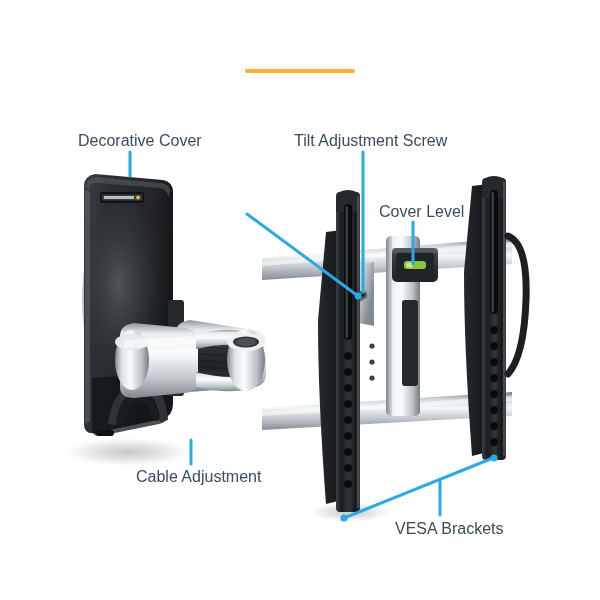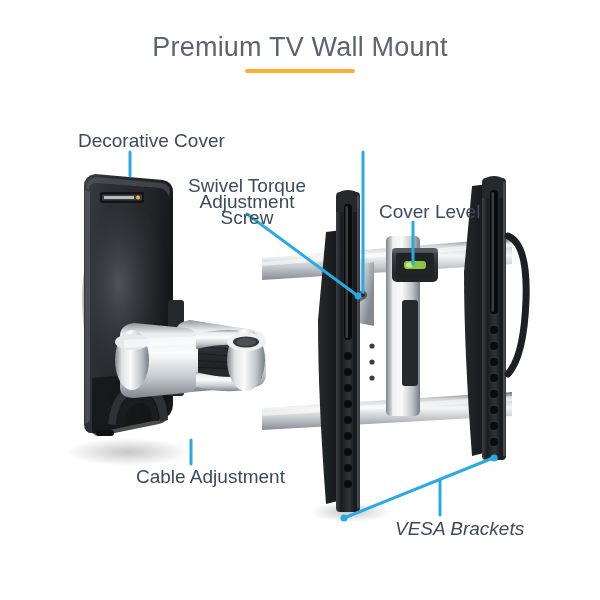--- a/index.html
+++ b/index.html
@@ -33,35 +33,34 @@
     width: 110px;
     height: 4px;
     border-radius: 2px;
     background: #fbb034;
   }
 
   
   .label {
     position: absolute;
     color: #3c4a5a;
-    font-size: 19px;
+    font-size: 16px;
     line-height: 16px;
     white-space: pre-line;
     text-align: center;
   }
 
   
   svg.art { position: absolute; inset: 0; width: 600px; height: 600px; }
 </style>
 </head>
 <body>
 
 <div id="stage">
 
-  <div class="title">Premium TV Wall Mount</div>
   <div class="title-rule"></div>
 
   <svg class="art" viewBox="0 0 600 600" xmlns="http://www.w3.org/2000/svg">
     <defs>
 
       <linearGradient id="gAlRail" x1="0" y1="0" x2="0" y2="1">
         <stop offset="0" stop-color="#6f757b"></stop>
         <stop offset="0.18" stop-color="#cfd4d8"></stop>
         <stop offset="0.42" stop-color="#f4f6f7"></stop>
         <stop offset="0.70" stop-color="#c2c7cc"></stop>
@@ -308,23 +307,22 @@
     </g>
     <g fill="#29aae2">
       <circle cx="358" cy="296" r="3.4"></circle>
       <circle cx="344" cy="518" r="3.6"></circle>
       <circle cx="494" cy="458" r="3.6"></circle>
     </g>
   </svg>
 
   <div class="label" style="left:78px; top:133px;">Decorative Cover</div>
 
-  <div class="label" style="left:183px; top:178px; width:128px;">Swivel Torque
-Adjustment Screw</div>
-
+
+  <div class="label" style="left:294px; top:133px;">Tilt Adjustment Screw</div>
 
   <div class="label" style="left:379px; top:204px;">Cover Level</div>
 
   <div class="label" style="left:136px; top:469px;">Cable Adjustment</div>
 
-  <div class="label" style="left:395px; top:521px;font-style:italic;">VESA Brackets</div>
+  <div class="label" style="left:395px; top:521px;">VESA Brackets</div>
 
 </div>
 
 </body></html>

